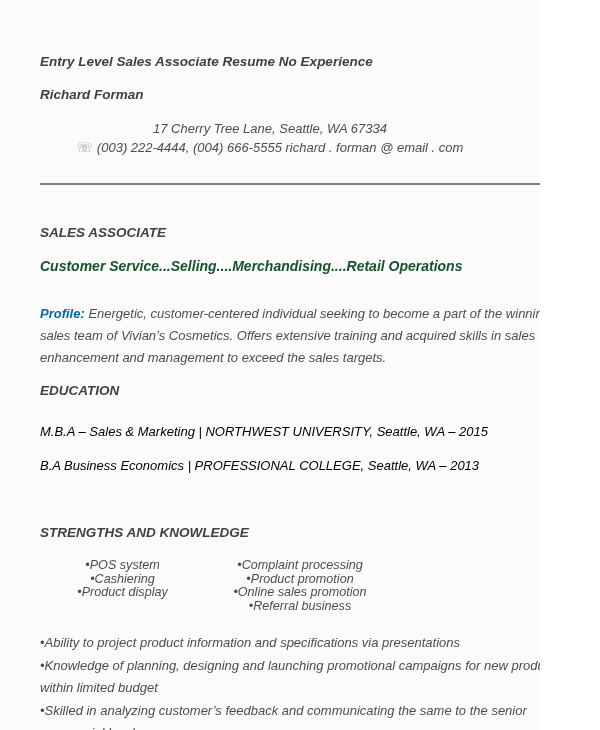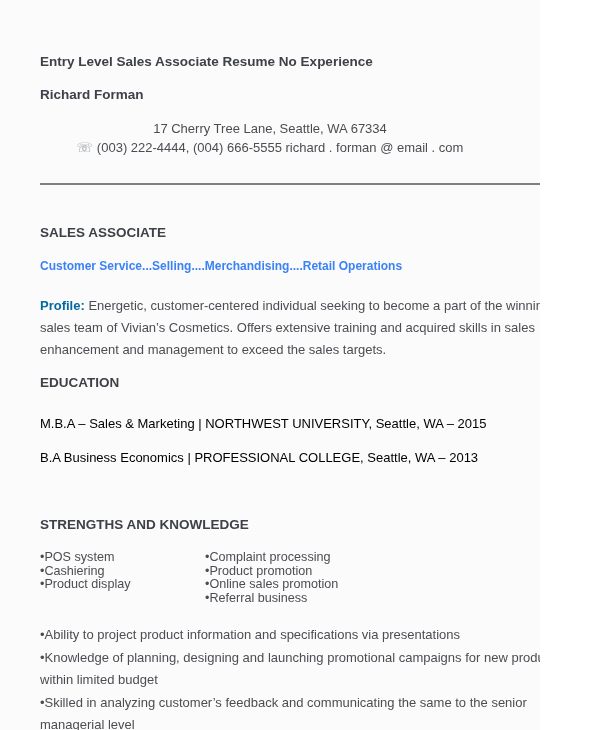--- a/index.html
+++ b/index.html
@@ -8,20 +8,21 @@
     font-family: "Liberation Sans", "DejaVu Sans", sans-serif;
     color: #46484d;
   }
   .page {
     position: relative;
     width: 540px;
     height: 730px;
     background: #fbfbfb;
     overflow: hidden;
     padding: 54px 40px 0 40px;
+    font-style: italic;
   }
   .doc-title {
     font-size: 13.5px;
     font-weight: bold;
     color: #3e4147;
     line-height: 16px;
     margin-bottom: 17px;
   }
   .candidate-name {
     font-size: 13.5px;
@@ -47,25 +48,25 @@
     margin-bottom: 28px;
   }
   .section-heading {
     font-size: 13.5px;
     font-weight: bold;
     color: #3e4147;
     line-height: 16px;
   }
   .sa-heading { margin-bottom: 17px; margin-top: 40px; }
   .tagline {
-    font-size: 12px;
+    font-size: 14px;
     font-weight: bold;
-    color: #3b82f6;
+    color: #14532d;
     line-height: 16px;
-    margin-bottom: 21px;
+    margin-bottom: 29px;
   }
   .profile-para {
     font-size: 13px;
     line-height: 22px;
     color: #4b4d52;
     width: 520px;
     margin-bottom: 14px;
   }
   .profile-label { font-weight: bold; color: #0369a1; }
   .edu-heading { margin-bottom: 8px; }
@@ -76,20 +77,21 @@
     padding-top: 15px;
   }
   .edu-gap { height: 50px; }
   .strengths-heading { margin-bottom: 18px; }
   .strengths-columns {
     display: flex;
     width: 520px;
     font-size: 12.6px;
     line-height: 13.6px;
     color: #4b4d52;
+    text-align: center;
   }
   .strengths-col { list-style: none; }
   .strengths-col.col-0 { width: 165px; }
   .strengths-col.col-1 { width: 190px; }
   .strengths-col.col-2 { flex: 1; }
   .strength-item::before { content: "\2022 "; }
   .strengths-gap { height: 19px; }
   .qual-heading { margin-bottom: 11px; }
   .qual-list { width: 524px; font-size: 13px; line-height: 22.5px; color: #4b4d52; }
   .qual-item::before { content: "\2022 "; }

